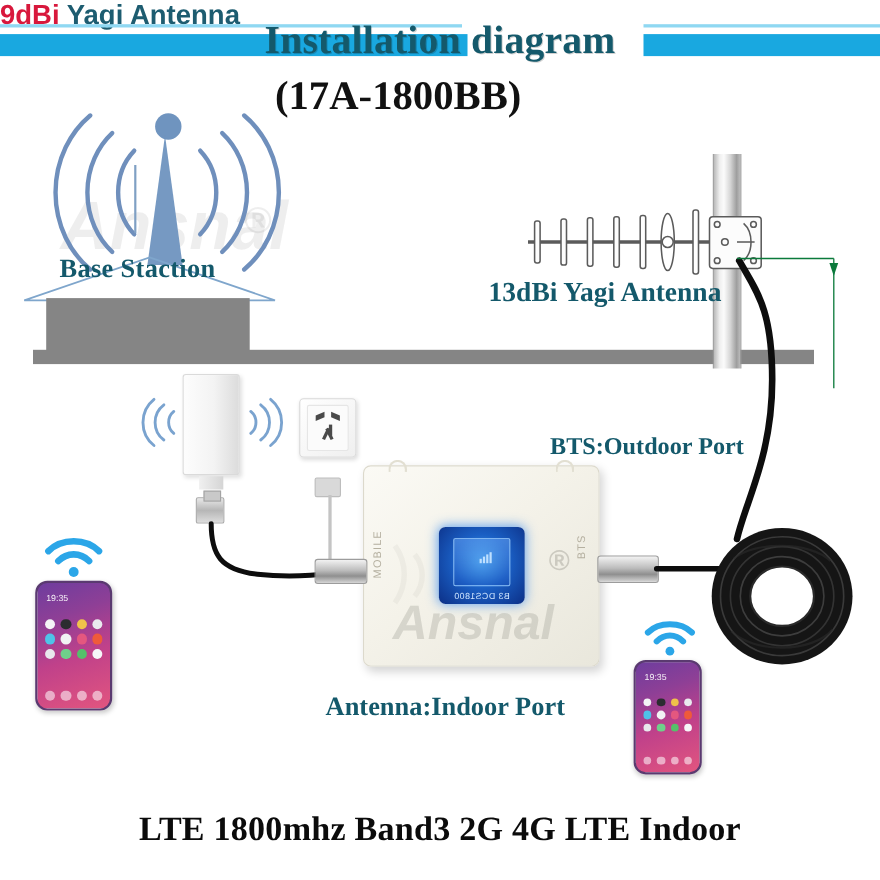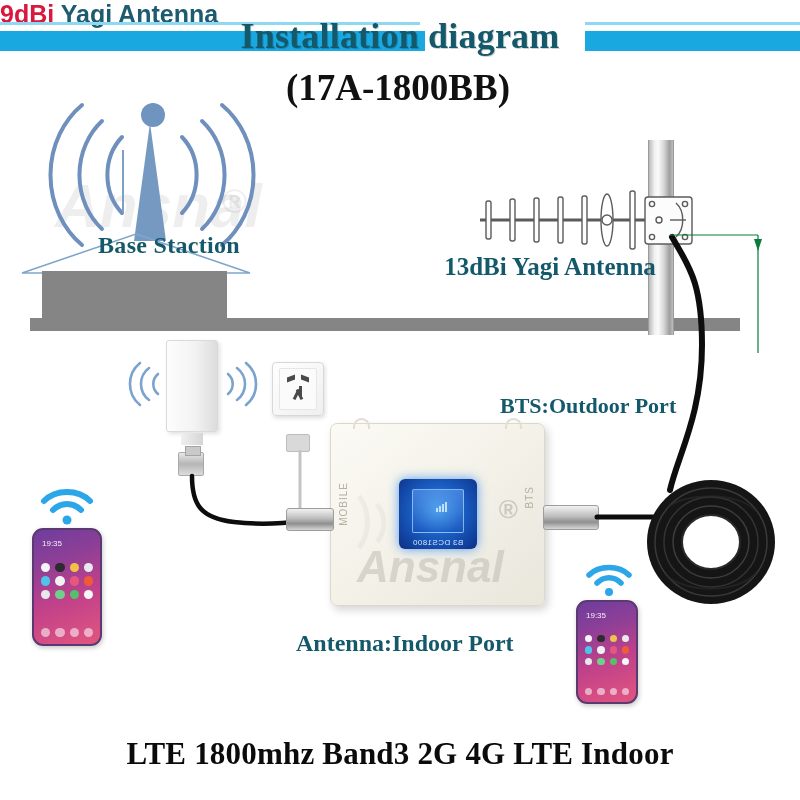--- a/index.html
+++ b/index.html
@@ -18,39 +18,39 @@
   .banner .bar-l  { position:absolute; left:0; top:13px; width:425px; height:20px; background:#19a8e0; }
   .banner .bar-r  { position:absolute; right:0; top:13px; width:215px; height:20px; background:#19a8e0; }
   .banner .title {
     position:absolute; left:0; top:-3px; width:800px;
     text-align:center; font-size:36px; font-weight:bold;
     color:#14596b; letter-spacing:.2px; white-space:nowrap;
     text-shadow:1px 1px 0 rgba(0,0,0,.18);
   }
   .model {
     position:absolute; left:0; top:66px; width:724px; text-align:center;
-    font-size:37px; font-weight:bold; color:#111; letter-spacing:0px;margin-left:36px;
+    font-size:37px; font-weight:bold; color:#111; letter-spacing:0px;
   }
 
   
   .bs-wrap { position:absolute; left:30px; top:85px; width:240px; height:175px; }
   .bs-tower { position:absolute; left:104px; top:38px; width:0; height:0;
      border-left:16px solid transparent; border-right:16px solid transparent;
      border-bottom:118px solid #6f94bf; opacity:.95; }
   .bs-head { position:absolute; left:111px; top:18px; width:24px; height:24px;
      border-radius:50%; background:#6f94bf; }
   .bs-mast { position:absolute; left:122px; top:150px; width:2px; height:62px; background:#7fa0c4; }
 
   .bs-roof { position:absolute; left:20px; top:232px; width:230px; height:42px; }
   .bs-roof svg { position:absolute; left:0; top:0; }
   .bs-block { position:absolute; left:42px; top:271px; width:185px; height:50px; background:#858585; }
   .ground-bar { position:absolute; left:30px; top:318px; width:710px; height:13px; background:#858585; }
   .bs-label {
     position:absolute; left:0px; top:232px; width:250px; text-align:center;
-    font-size:24px; font-weight:bold; color:#14596b; letter-spacing:.3px;margin-left:44px;
+    font-size:24px; font-weight:bold; color:#14596b; letter-spacing:.3px;
   }
 
   
   .wm {
     position:absolute; font-family:"Liberation Sans", sans-serif;
     color:rgba(150,150,150,.16); font-weight:600; user-select:none;
   }
   .wm-left { left:55px; top:170px; font-size:62px; font-style:italic; }
   .wm-left-r { left:222px; top:182px; font-size:34px; }
   .wm-arc { position:absolute; left:355px; top:485px; opacity:.20; }

